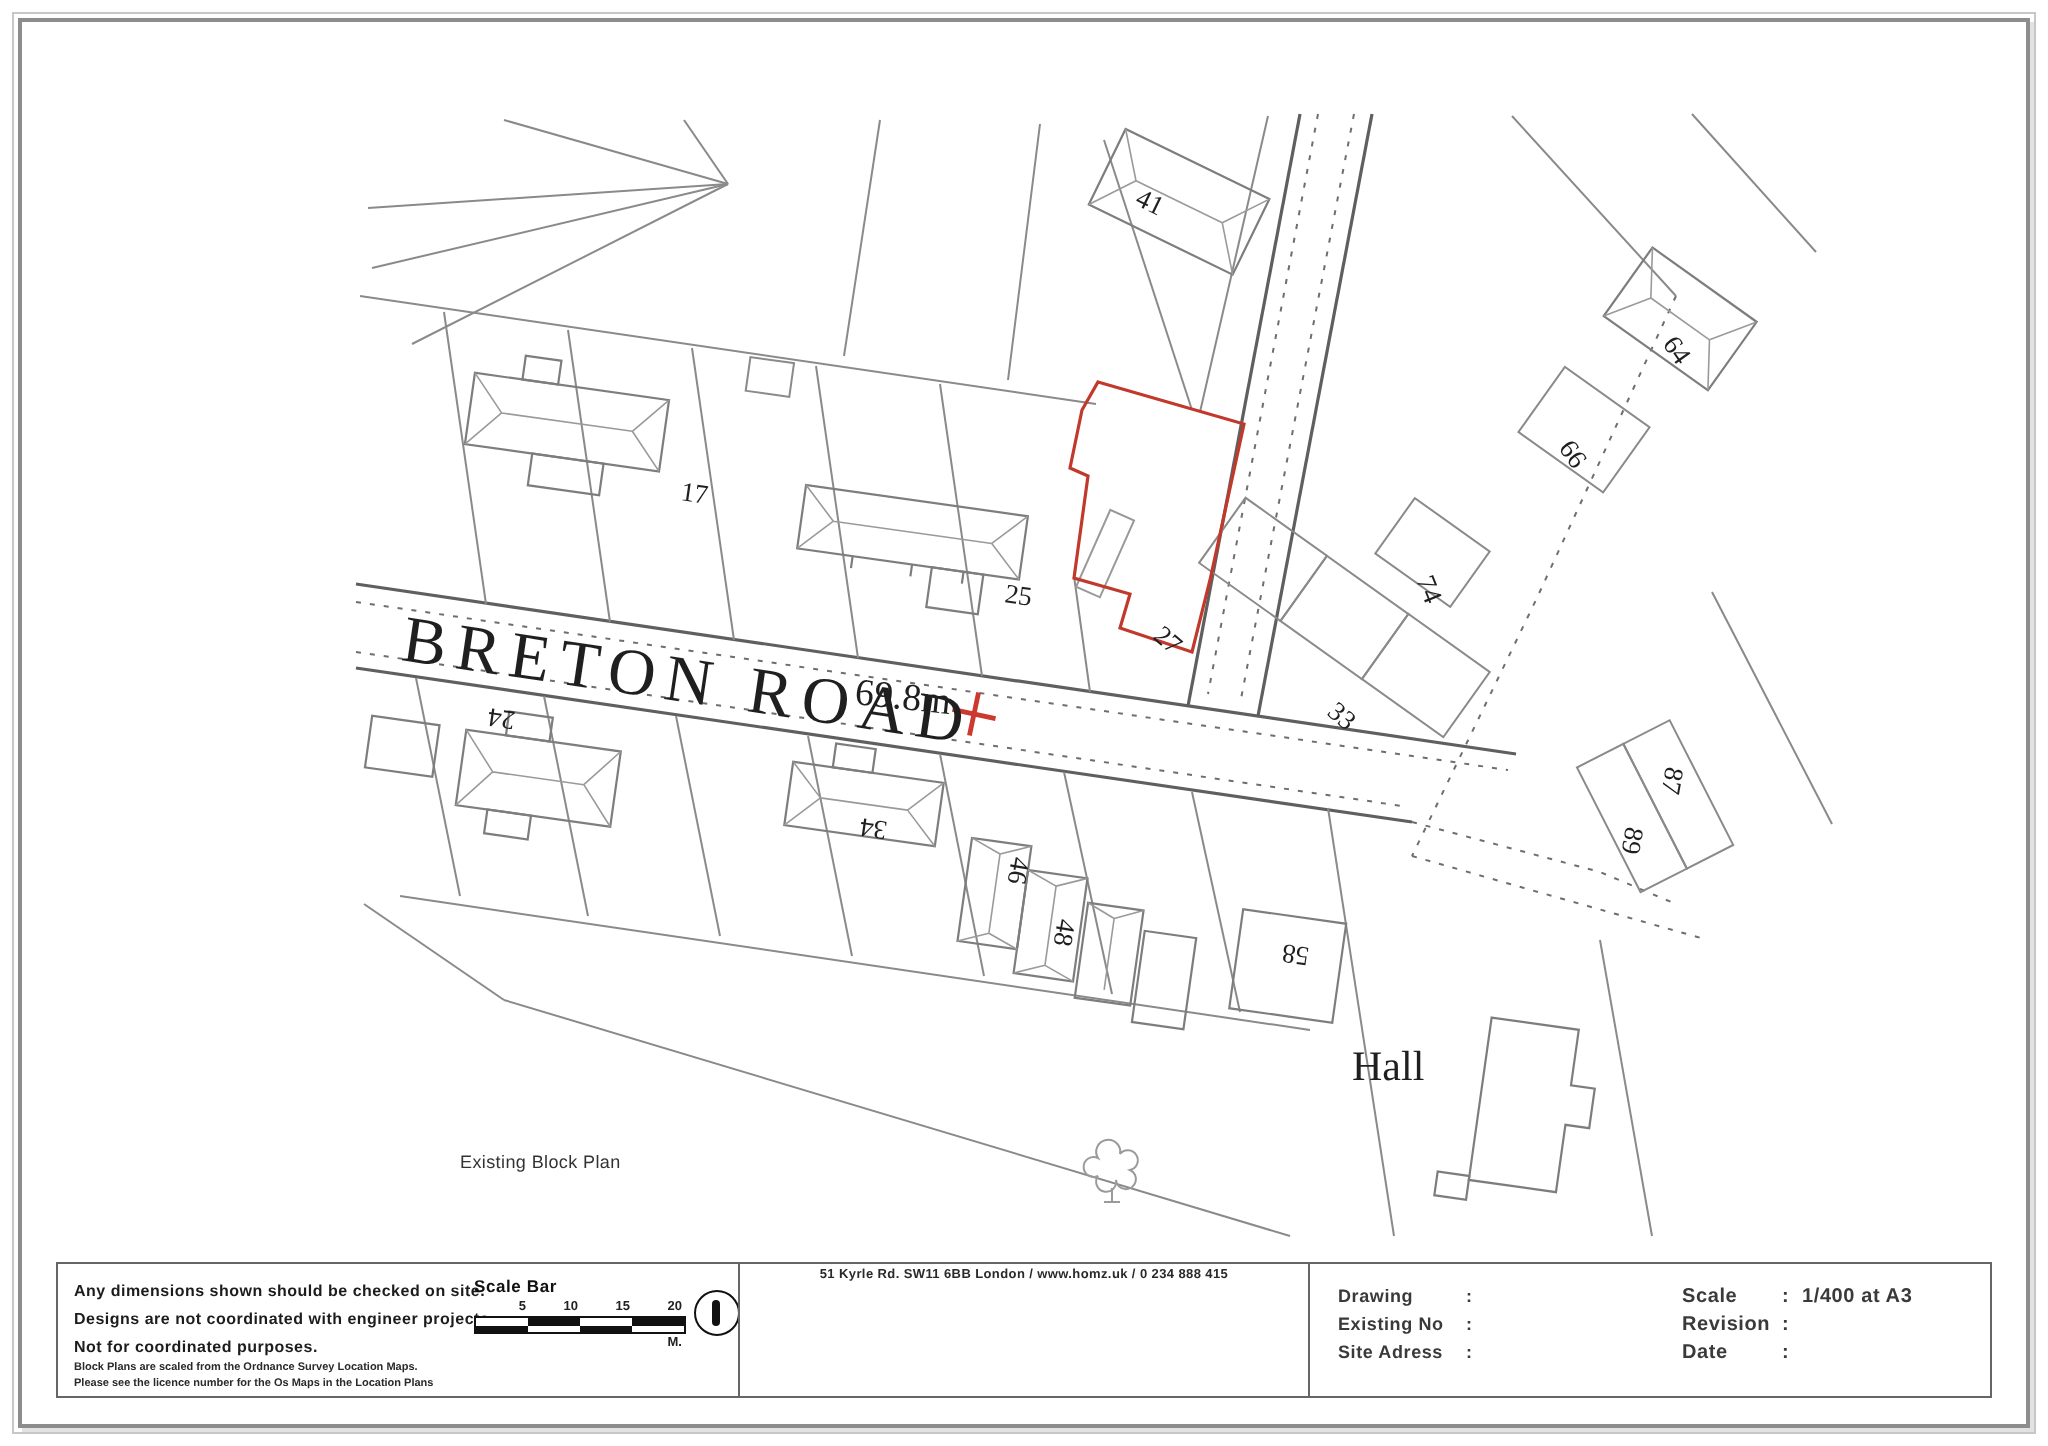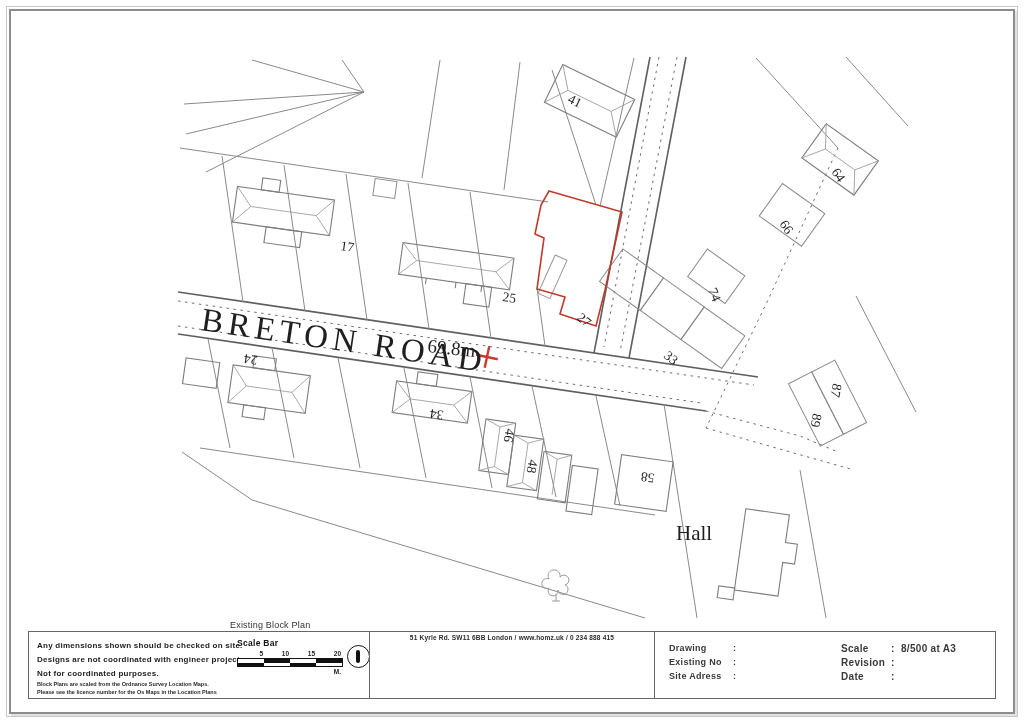--- a/index.html
+++ b/index.html
@@ -1,21 +1,21 @@
 <!DOCTYPE html>
 <html><head>
 <meta charset="utf-8">
 <style>
   html,body{margin:0;padding:0;background:#ffffff;}
   .sheet{position:relative;width:1024px;height:723px;background:#fff;overflow:hidden;
          font-family:"Liberation Sans",sans-serif;color:#222;}
   .outer-frame{position:absolute;inset:6px;border:1px solid #c7c7c7;}
   .inner-frame{position:absolute;inset:9px;border:2px solid #8d8d8d;box-shadow:2px 2px 0 #e2e2e2;}
   .map-svg{position:absolute;left:0;top:0;width:1024px;height:723px;}
-  .map-caption{position:absolute;left:212px;top:620px;font-size:9px;color:#333;letter-spacing:.2px;padding-left:18px;}
+  .map-caption{position:absolute;left:212px;top:576px;font-size:9px;color:#333;letter-spacing:.2px;padding-left:18px;}
 
   
   .titleblock{position:absolute;left:28px;top:631px;width:968px;height:68px;display:flex;align-items:flex-end;}
   .tb-cell{position:relative;border:1.5px solid #666;background:#fff;box-sizing:border-box;height:68px;}
   .tb-cell + .tb-cell{margin-left:-1.5px;}
   .cell-notes{width:342px;}
   .cell-brand{width:287px;}
   .cell-info{width:342px;}
 
   .notes-main{position:absolute;left:8px;top:7px;font-size:8px;font-weight:bold;
@@ -284,21 +284,21 @@
         <div class="info-row">
           <span class="il1">Site Adress</span>
           <span class="colon">:</span>
           <span class="ival"></span>
         </div>
       </div>
       <div class="info-col2">
         <div class="info-row">
           <span class="il2">Scale</span>
           <span class="colon">:</span>
-          <span class="ival">8/500 at A3</span>
+          <span class="ival">1/400 at A3</span>
         </div>
         <div class="info-row">
           <span class="il2">Revision</span>
           <span class="colon">:</span>
           <span class="ival"></span>
         </div>
         <div class="info-row">
           <span class="il2">Date</span>
           <span class="colon">:</span>
           <span class="ival"></span>

